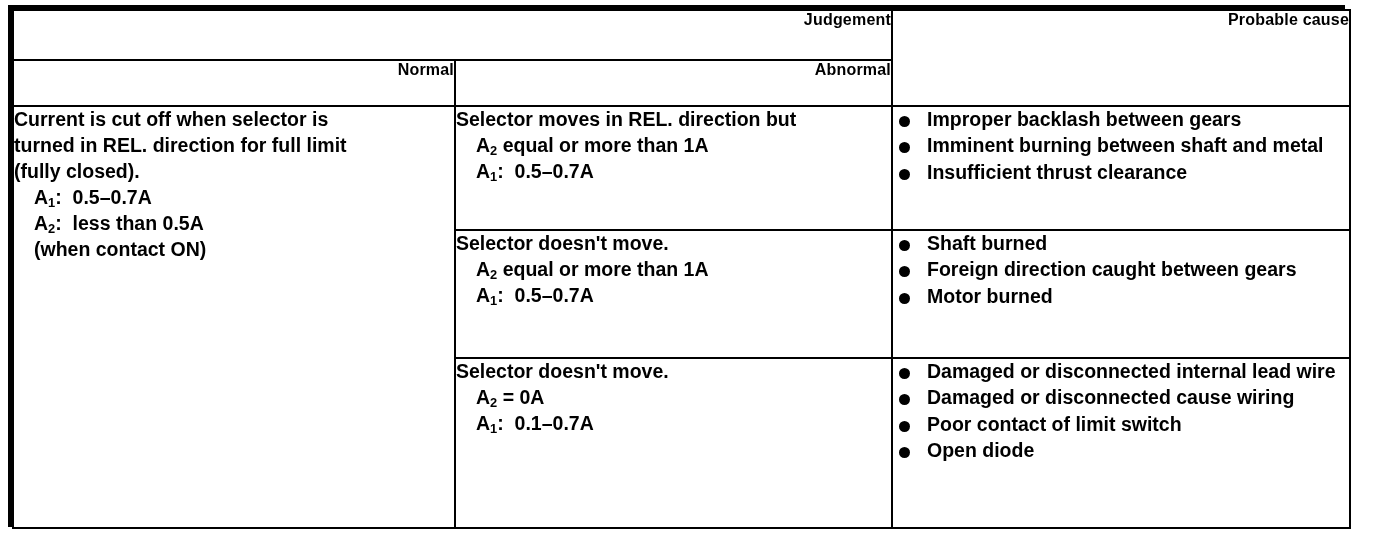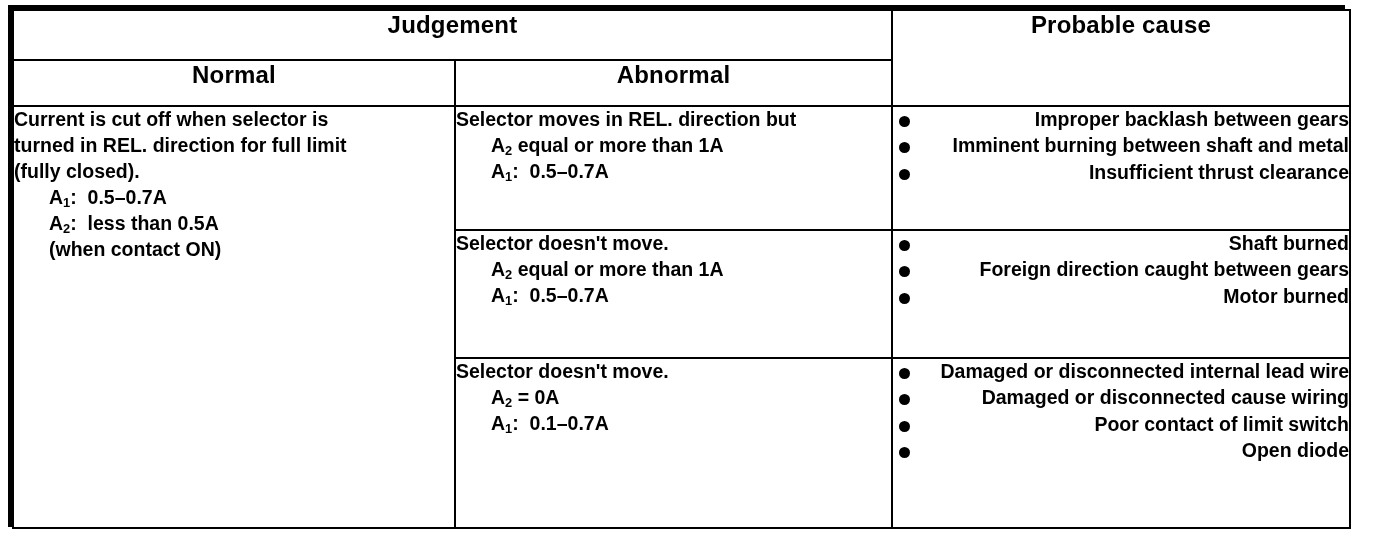--- a/index.html
+++ b/index.html
@@ -48,47 +48,46 @@
     background: #fff;
   }
 
   
   col.c-normal   { width: 442px; }
   col.c-abnormal { width: 437px; }
   col.c-cause    { width: 458px; }
 
   
   .hd {
-    text-align: center;
+    text-align: right;
     vertical-align: middle;
     font-weight: bold;
-    font-size: 24px;
+    font-size: 16px;
     letter-spacing: 0.2px;
   }
   .hd-judgement { height: 48px; }
   .hd-sub       { height: 44px; }
   .hd-cause     { height: 92px; }
 
   
   .bd {
     font-weight: bold;
     font-size: 19.5px;
     line-height: 1.33;
     padding: 9px 10px 10px 12px;
   }
   .bd-cause {
     padding: 9px 10px 10px 14px;
-    text-align: right;
   }
 
   .txt-line { white-space: nowrap; }
 
   
   .indent {
-    padding-left: 35px;
+    padding-left: 20px;
     white-space: nowrap;
   }
 
   
   sub {
     font-size: 0.66em;
     line-height: 0;
     vertical-align: -0.24em;
     font-weight: bold;
   }

